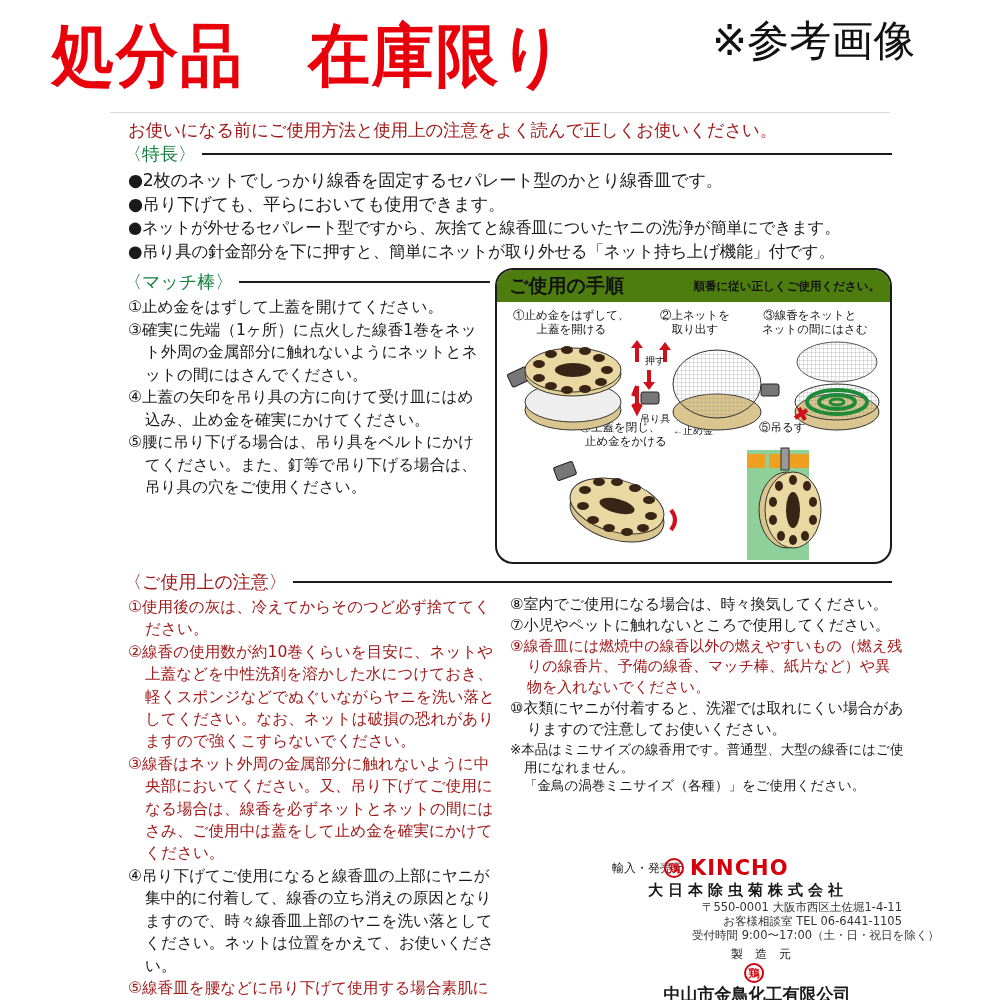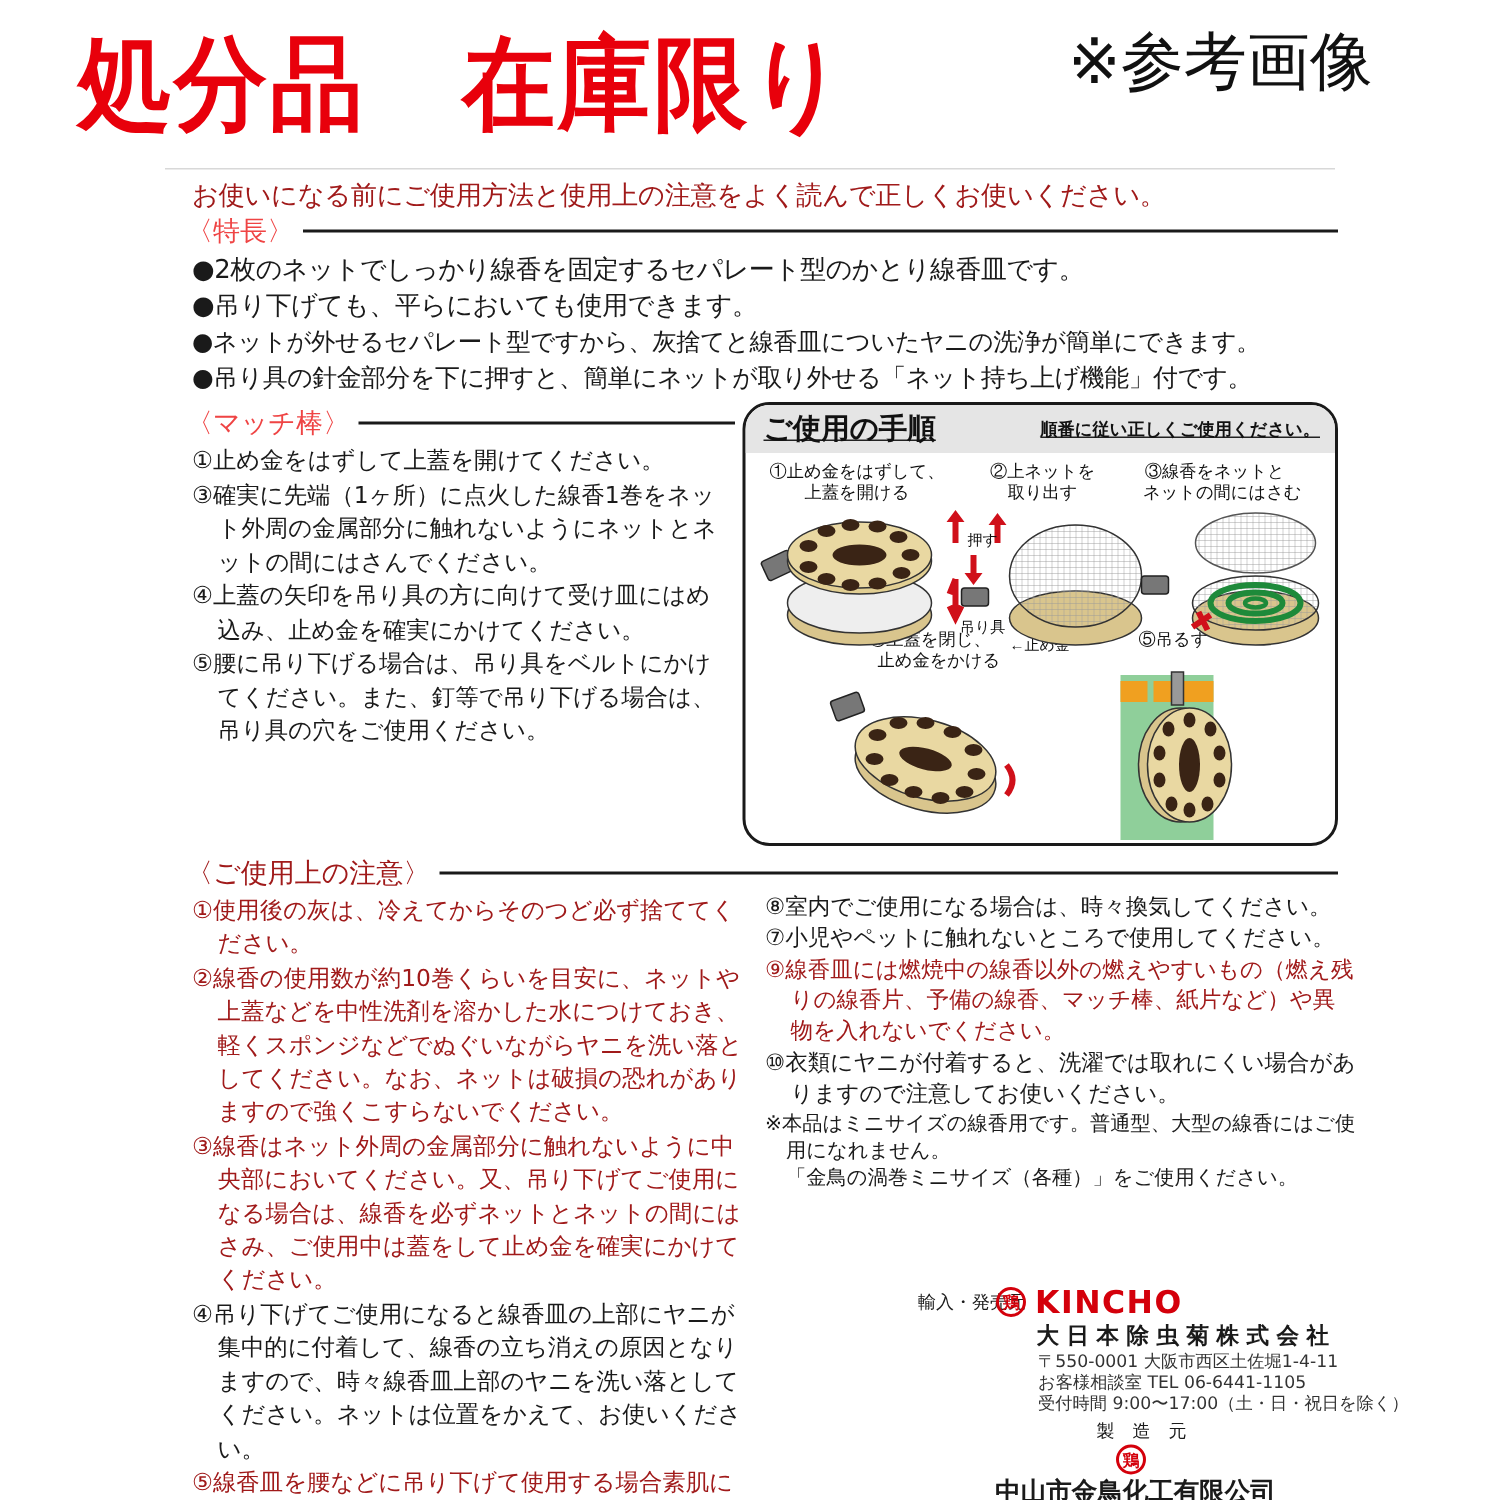--- a/index.html
+++ b/index.html
@@ -6,49 +6,49 @@
   html, body { width: 1000px; height: 1000px; background: #ffffff; overflow: hidden; }
   body { position: relative; font-family: "DejaVu Sans", "Liberation Sans", sans-serif; color: #222; }
 
   .banner { position: absolute; left: 52px; top: 22px; font-size: 62px; font-weight: bold; color: #e8000b; letter-spacing: 2px; line-height: 1; white-space: pre; transform: scaleY(1.1); transform-origin: left top; }
   .ref-note { position: absolute; left: 712px; top: 20px; font-size: 42px; color: #111; line-height: 1; }
 
   .top-rule { position: absolute; left: 110px; top: 112px; width: 780px; height: 1px; background: #d8d8d8; }
 
   .lead { position: absolute; left: 128px; top: 118px; font-size: 17.5px; color: #a01a1a; white-space: nowrap; letter-spacing: -0.2px; }
 
-  .sec-head { position: absolute; display: flex; align-items: center; font-size: 18px; color: #ef4444; white-space: nowrap; }
+  .sec-head { position: absolute; display: flex; align-items: center; font-size: 18px; color: #15803d; white-space: nowrap; }
   .sec-head.red { color: #a01a1a; }
   .sec-head .rule { height: 2px; background: #1a1a1a; margin-left: 6px; flex: 1; }
 
   .features { position: absolute; left: 128px; top: 168px; font-size: 17.3px; line-height: 24px; color: #1a1a1a; white-space: nowrap; letter-spacing: -0.3px; }
 
   .usage { position: absolute; left: 128px; top: 296px; width: 360px; font-size: 15.6px; line-height: 22.5px; color: #1a1a1a; }
   .usage .item, .cautions .item, .cautions2 .item { padding-left: 17px; text-indent: -17px; }
 
   .steps-box { position: absolute; left: 495px; top: 268px; width: 397px; height: 296px; border: 2.5px solid #1a1a1a; border-radius: 18px; overflow: hidden; background: #fff; }
-  .steps-header { height: 32px; background: #e5e5e5; display: flex; align-items: center; justify-content: space-between; padding: 0 10px 0 12px; text-decoration: underline; }
+  .steps-header { height: 32px; background: #4d7c0f; display: flex; align-items: center; justify-content: space-between; padding: 0 10px 0 12px; }
   .steps-title { font-size: 19px; font-weight: bold; color: #111; }
   .steps-sub { font-size: 11.5px; color: #111; font-weight: bold; }
   .step-cap { position: absolute; font-size: 11.5px; color: #111; line-height: 14px; text-align: center; white-space: nowrap; font-family: Liberation Serif, serif; }
   .illus { position: absolute; }
 
   .cautions { position: absolute; left: 128px; top: 596px; width: 370px; font-size: 15.6px; line-height: 22.4px; color: #1a1a1a; }
   .cautions .red, .cautions2 .red { color: #a01a1a; }
   .cautions2 { position: absolute; left: 510px; top: 594px; width: 395px; font-size: 15px; line-height: 20.8px; color: #1a1a1a; }
   .cautions2 .note { font-size: 13.5px; line-height: 18px; padding-left: 14px; text-indent: -14px; }
   .cautions2 .note2 { font-size: 13.5px; line-height: 18px; padding-left: 14px; }
 
   .maker { position: absolute; left: 612px; top: 856px; width: 290px; color: #1a1a1a; }
   .maker .row { display: flex; align-items: center; }
   .maker .lbl { font-size: 12px; width: 52px; white-space: nowrap; }
   .maker .kincho { font-size: 21px; font-weight: bold; color: #d4000b; letter-spacing: 1px; }
   .maker .logo { width: 20px; height: 20px; border-radius: 50%; border: 2px solid #d4000b; margin-right: 6px; display: flex; align-items: center; justify-content: center; color: #d4000b; font-size: 11px; font-weight: bold; }
-  .maker .company { font-size: 15px; font-weight: bold; letter-spacing: 5px; margin-left: 68px; line-height: 20px; text-align: center; }
-  .maker .addr { font-size: 11.5px; color: #333; margin-left: 80px; line-height: 14px; white-space: nowrap; }
+  .maker .company { font-size: 15px; font-weight: bold; letter-spacing: 5px; margin-left: 36px; line-height: 20px; }
+  .maker .addr { font-size: 11.5px; color: #333; margin-left: 80px; line-height: 14px; white-space: nowrap; text-align: right; }
   .maker .mfr { font-size: 17px; font-weight: bold; }
   .maker .made { font-size: 13px; text-align: right; margin-top: 6px; }
   .maker .code { font-size: 12px; color: #333; margin-left: 80px; margin-top: 2px; }
 </style>
 </head>
 <body>
 
 <div class="banner">処分品　在庫限り</div>
 <div class="ref-note">※参考画像</div>
 <div class="top-rule"></div>

